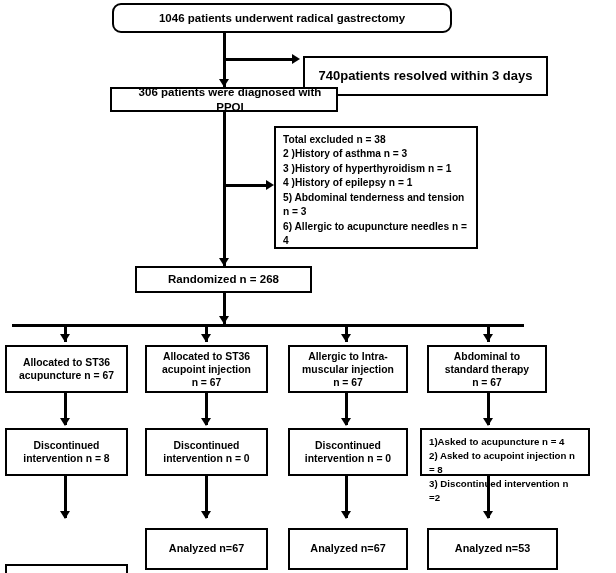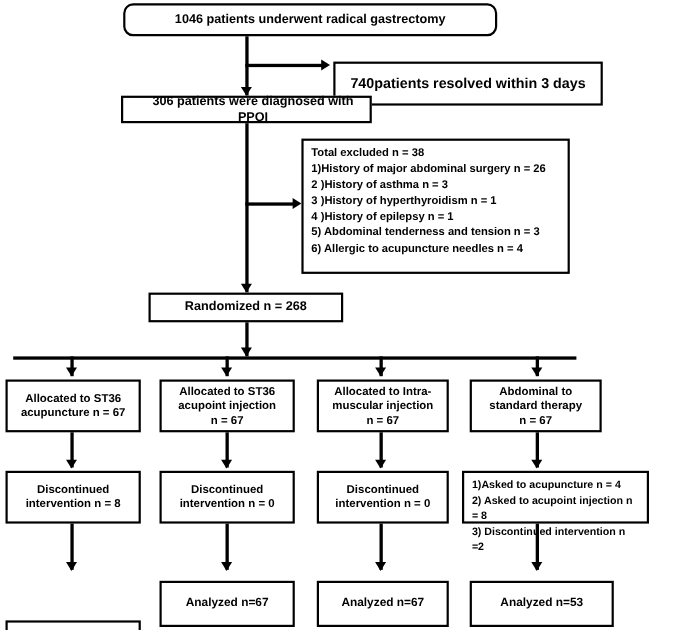--- a/index.html
+++ b/index.html
@@ -78,23 +78,22 @@
   <div class="box" style="left:110px;top:87px;width:228px;height:25px;font-size:11.5px;padding-left:12px;">
     <span class="ln">306 patients were diagnosed with PPOI</span>
   </div>
 
   <div class="vline" style="left:223px;top:112px;height:154px;"></div>
   <div class="arrow-down" style="left:219px;top:258px;"></div>
 
   <div class="hline" style="left:223px;top:184px;width:46px;"></div>
   <div class="arrow-right" style="left:266px;top:180px;"></div>
 
-  <div class="box left" style="left:274px;top:126px;width:244px;height:123px;font-size:10.2px;line-height:1.42;">
+  <div class="box left" style="left:274px;top:126px;width:204px;height:123px;font-size:10.2px;line-height:1.42;">
     <span class="ln">Total excluded n = 38</span>
-    <span class="ln">1)History of major abdominal surgery n = 26</span>
     <span class="ln">2 )History of  asthma n = 3</span>
     <span class="ln">3 )History of hyperthyroidism n = 1</span>
     <span class="ln">4 )History of epilepsy n = 1</span>
     <span class="ln">5) Abdominal tenderness and tension n = 3</span>
     <span class="ln">6) Allergic to acupuncture needles n = 4</span>
   </div>
 
   <div class="box" style="left:135px;top:266px;width:177px;height:27px;font-size:11.5px;">
     <span class="ln">Randomized n = 268</span>
   </div>
@@ -136,21 +135,21 @@
   </div>
   <div class="vline" style="left:205px;top:476px;height:42px;"></div>
   <div class="arrow-down" style="left:201px;top:511px;"></div>
   <div class="box" style="left:145px;top:528px;width:123px;height:42px;font-size:10.8px;">
     <span class="ln">Analyzed n=67</span>
   </div>
 
   <div class="vline" style="left:345px;top:324px;height:18px;"></div>
   <div class="arrow-down" style="left:341px;top:334px;"></div>
   <div class="box" style="left:288px;top:345px;width:120px;height:48px;font-size:10.4px;">
-    <span class="ln">Allocated to Intra-</span>
+    <span class="ln">Allergic to Intra-</span>
     <span class="ln">muscular injection</span>
     <span class="ln">n = 67</span>
   </div>
   <div class="vline" style="left:345px;top:393px;height:32px;"></div>
   <div class="arrow-down" style="left:341px;top:418px;"></div>
   <div class="box" style="left:288px;top:428px;width:120px;height:48px;font-size:10.4px;">
     <span class="ln">Discontinued</span>
     <span class="ln">intervention n = 0</span>
   </div>
   <div class="vline" style="left:345px;top:476px;height:42px;"></div>

